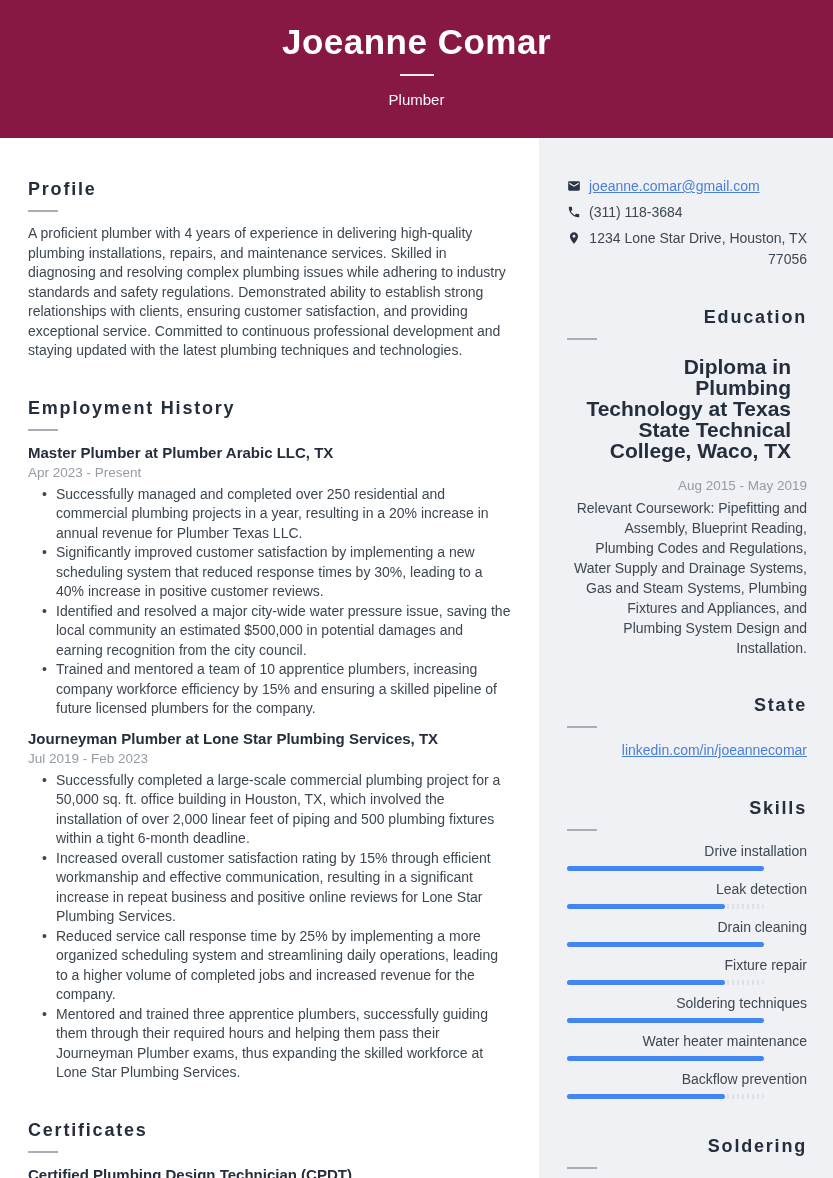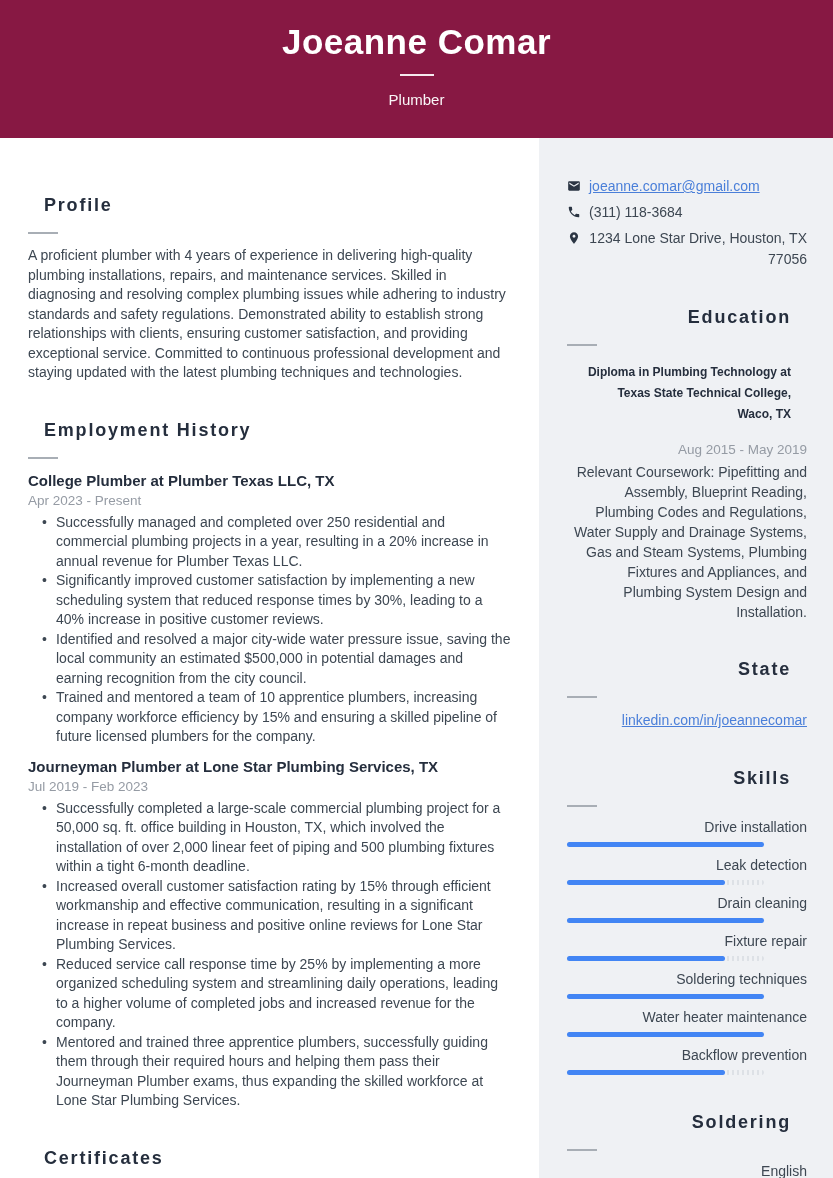--- a/index.html
+++ b/index.html
@@ -22,21 +22,21 @@
   .columns{display:flex;height:1040px;}
   .main{
     width:539px;box-sizing:border-box;padding:40px 27px 0 28px;background:#fff;
   }
   .sidebar{
     width:294px;box-sizing:border-box;padding:38px 26px 0 28px;
     background:var(--sidebar-bg,#eff1f4);
     text-align:right;
   }
   h2.sec{
-    margin:16px;font-size:18px;line-height:22px;font-weight:bold;
+    margin:0;font-size:18px;line-height:22px;font-weight:bold;
     letter-spacing:1.8px;color:var(--heading,#252e3d);
   }
   .rule{width:30px;border-top:2px solid #a8aeb5;margin:10px 0 12px;}
   p, li{
     font-size:14px;line-height:19.5px;color:var(--body,#3d4752);margin:0;
   }
   .main p{margin-top:2px;}
   section.block{margin-top:36px;}
   section.first{margin-top:0;}
   h3.item-title{
@@ -49,21 +49,21 @@
     content:"•";position:absolute;left:14px;top:0;color:var(--body,#3d4752);
   }
   .job{margin-bottom:10px;}
   
   .contact-row{display:flex;margin-bottom:5px;}
   .cicon{width:22px;flex:0 0 22px;padding-top:3px;}
   .cicon svg{display:block;fill:#2b3543;}
   .contact-text{font-size:14px;line-height:21px;color:var(--body,#3d4752);}
   a.link{color:var(--link,#4a7fd9);text-decoration:underline;font-size:14px;line-height:21px;}
   .sidebar p{font-size:14px;line-height:20px;}
-  .edu-title{margin:16px;font-size:12px;line-height:21px;font-weight:bold;color:var(--heading,#252e3d);}
+  .edu-title{margin:16px;font-size:21px;line-height:21px;font-weight:bold;color:var(--heading,#252e3d);}
   .meter-row{margin-bottom:10px;}
   .meter-row .label{font-size:14px;line-height:17px;color:var(--body,#3d4752);margin-bottom:6px;}
   .bar{
     width:197px;height:5px;border-radius:3px;position:relative;
     background:repeating-linear-gradient(90deg,var(--bar-track,#dde1e6) 0 2px,transparent 2px 5px);
   }
   .bar-fill{height:5px;border-radius:3px;background:var(--bar-fill,#4285f4);}
 </style>
 </head>
 <body>
@@ -84,21 +84,21 @@
         <h2 class="sec">Profile</h2>
         <div class="rule"></div>
         <p>A proficient plumber with 4 years of experience in delivering high-quality plumbing installations, repairs, and maintenance services. Skilled in diagnosing and resolving complex plumbing issues while adhering to industry standards and safety regulations. Demonstrated ability to establish strong relationships with clients, ensuring customer satisfaction, and providing exceptional service. Committed to continuous professional development and staying updated with the latest plumbing techniques and technologies.</p>
       </section>
 
       <section class="block">
         <h2 class="sec">Employment History</h2>
         <div class="rule"></div>
 
         <article class="job">
-          <h3 class="item-title">College Plumber at Plumber Texas LLC, TX</h3>
+          <h3 class="item-title">Master Plumber at Plumber Arabic LLC, TX</h3>
           <div class="date">Apr 2023 - Present</div>
           <ul class="bullets">
             <li>Successfully managed and completed over 250 residential and commercial plumbing projects in a year, resulting in a 20% increase in annual revenue for Plumber Texas LLC.</li>
             <li>Significantly improved customer satisfaction by implementing a new scheduling system that reduced response times by 30%, leading to a 40% increase in positive customer reviews.</li>
             <li>Identified and resolved a major city-wide water pressure issue, saving the local community an estimated $500,000 in potential damages and earning recognition from the city council.</li>
             <li>Trained and mentored a team of 10 apprentice plumbers, increasing company workforce efficiency by 15% and ensuring a skilled pipeline of future licensed plumbers for the company.</li>
           </ul>
         </article>
 
         <article class="job">

